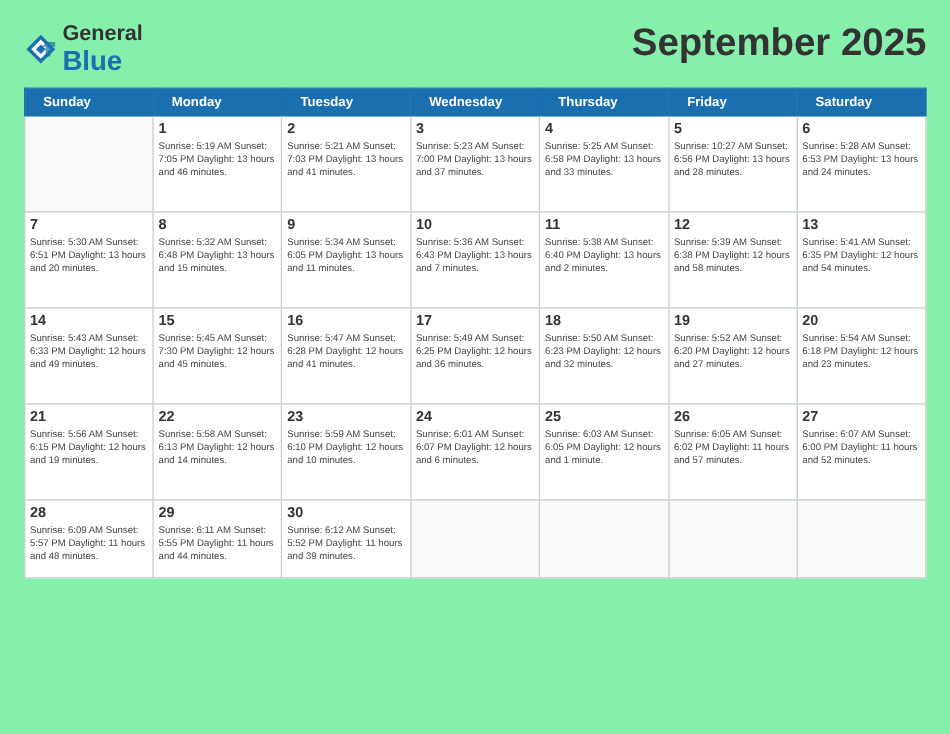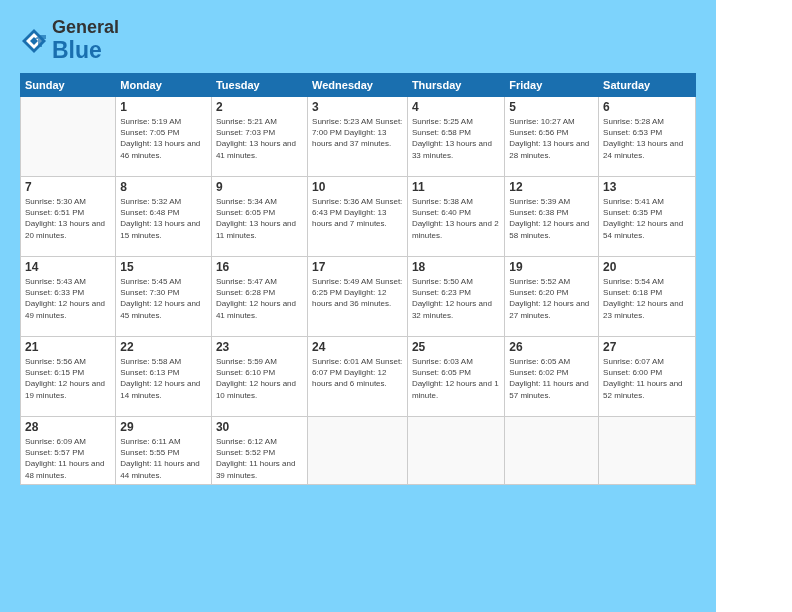--- a/index.html
+++ b/index.html
@@ -4,24 +4,24 @@
   <style>
     * { margin: 0; padding: 0; box-sizing: border-box; }
     body {
       font-family: Arial, sans-serif;
       background: #fff;
       width: 792px;
       height: 612px;
       overflow: hidden;
     }
     .page {
-      width: 716px;
+      width: 792px;
       height: 612px;
       padding: 18px 20px 10px 20px;
-      background: #7dd3fc;
+      background: #86efac;
     }
     .header {
       display: flex;
       justify-content: space-between;
       align-items: flex-start;
       margin-bottom: 10px;
     }
     .logo {
       display: flex;
       align-items: center;
@@ -60,21 +60,21 @@
       color: #555;
     }
     .calendar {
       width: 100%;
       border-collapse: collapse;
       font-size: 9px;
     }
     .calendar th {
       background: #1a6faf;
       color: #fff;
-      padding: 5px 4px;
+      padding: 5px 15px;
       text-align: left;
       font-size: 11px;
       font-weight: bold;
       border: 1px solid #1a6faf;
     }
     .calendar td {
       border: 1px solid #ccc;
       vertical-align: top;
       padding: 3px 4px;
       width: 108px;
@@ -112,20 +112,21 @@
         <polygon points="14,10 18,14 14,18 10,14" fill="#1a6faf"></polygon>
 
         <path d="M20,8 L26,8 L26,12 L22,12 L22,20 L18,20 L18,12 L14,12 L20,8Z" fill="#1a6faf" opacity="0.7"></path>
       </svg>
       <div class="logo-text">
         <span class="logo-general">General</span>
         <span class="logo-blue">Blue</span>
       </div>
     </div>
     <div class="title-block">
+      <div class="month-title">September 2025</div>
     </div>
   </div>
 
   <table class="calendar">
     <thead>
       <tr>
         <th>Sunday</th>
         <th>Monday</th>
         <th>Tuesday</th>
         <th>Wednesday</th>

